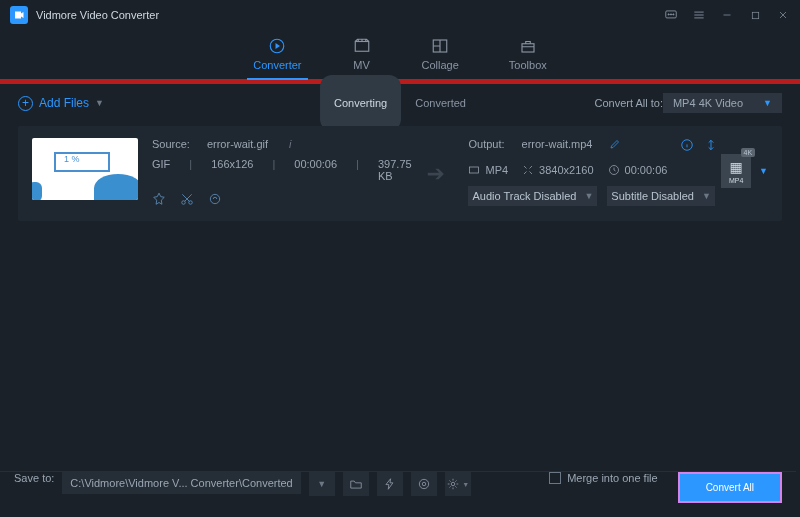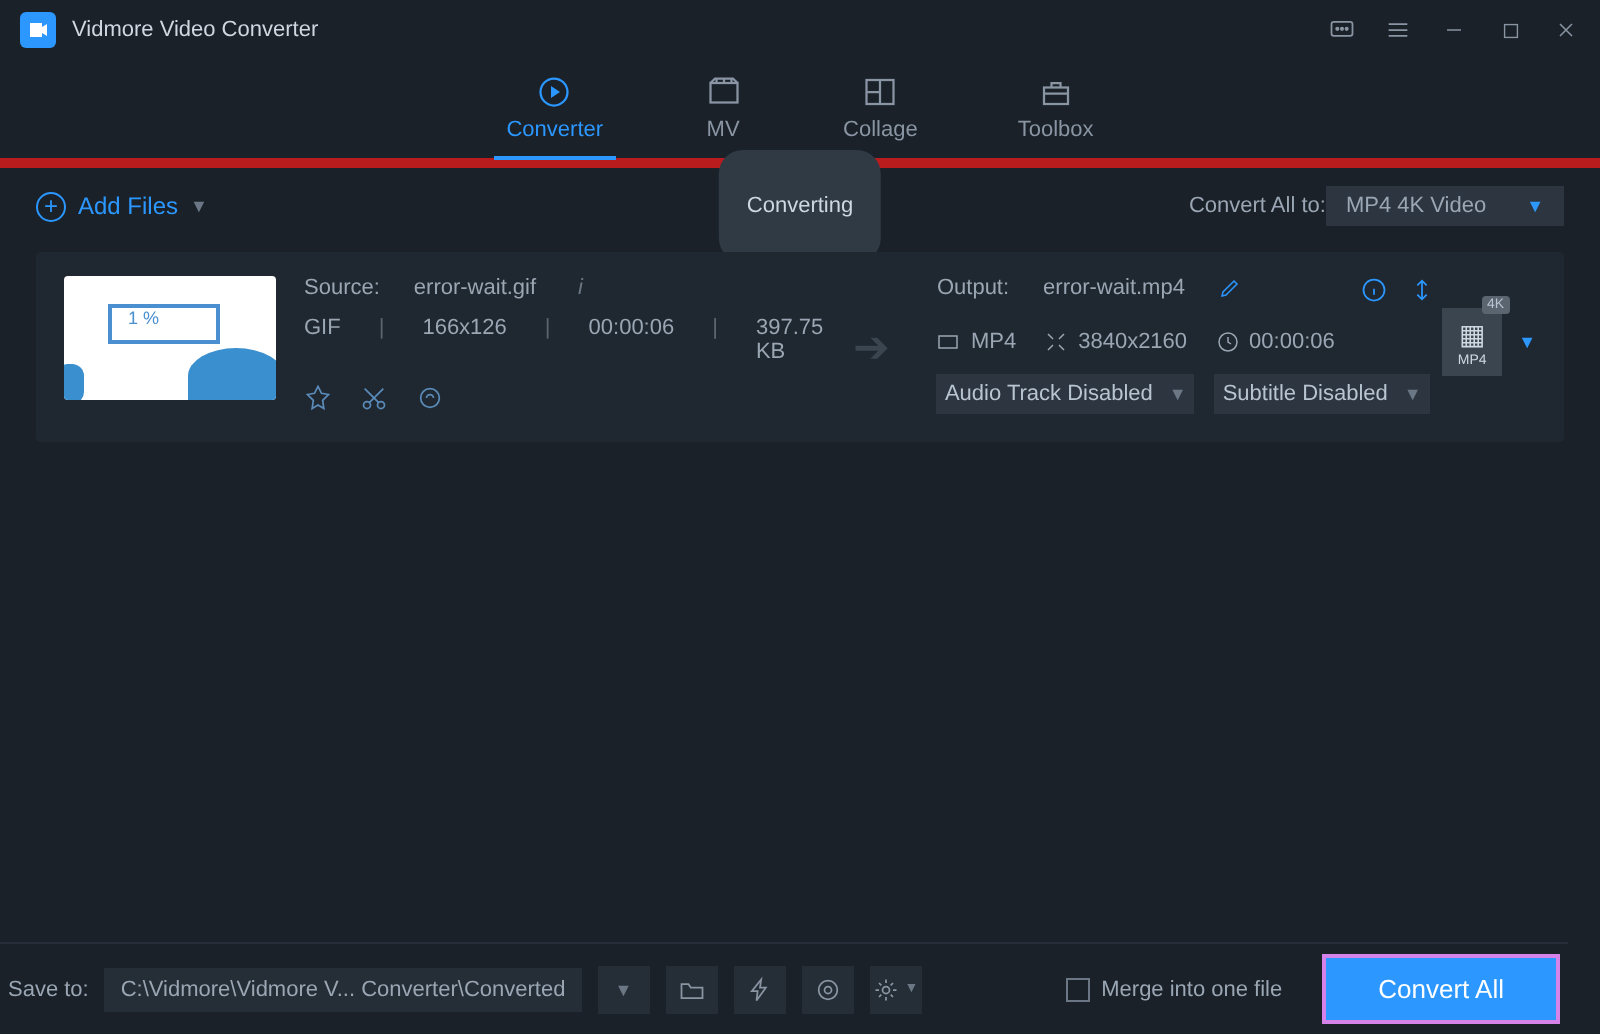--- a/index.html
+++ b/index.html
@@ -45,27 +45,27 @@
 .outinfo span{display:flex;align-items:center;gap:5px}
 .dds{display:flex;gap:10px;margin-top:10px}
 .dd2{background:#2d3640;padding:4px 4px;display:flex;align-items:center;gap:8px;font-size:11px;cursor:pointer}
 .topicons{position:absolute;top:12px;right:64px;display:flex;gap:10px;color:#2b97ff}
 .topicons span{cursor:pointer}
 .fmt{position:absolute;top:28px;right:14px;display:flex;align-items:center;gap:8px;cursor:pointer}
 .fmtbox{width:30px;height:34px;background:#3a4550;display:flex;flex-direction:column;align-items:center;justify-content:center;position:relative}
 .fmtbox .k4{position:absolute;top:-6px;right:-4px;background:#5a6570;font-size:7px;padding:1px 3px;border-radius:2px}
 .fmtbox .ic{font-size:14px;color:#cfd8e0}
 .fmtbox .lb{font-size:7px;color:#cfd8e0;margin-top:2px}
-.footer{position:absolute;bottom:0;left:0;right:16px;height:46px;background:#1a2129;border-top:1px solid #262f39;display:flex;align-items:center;padding:0 4px;gap:8px}
+.footer{position:absolute;bottom:0;left:0;right:4px;height:46px;background:#1a2129;border-top:1px solid #262f39;display:flex;align-items:flex-start;padding:0 14px;gap:8px}
 .saveto{font-size:11px;color:#9aa6b3}
 .path{background:#252d37;padding:5px 8px;font-size:11px;color:#9aa6b3;min-width:200px;display:flex;align-items:center}
 .fbtn{background:#252d37;width:26px;height:24px;display:flex;align-items:center;justify-content:center;color:#8a95a3;cursor:pointer}
 .merge{margin-left:auto;display:flex;align-items:center;gap:6px;font-size:11px;color:#9aa6b3}
 .cb{width:12px;height:12px;border:1px solid #6b7785}
-.convertall{background:#2b97ff;color:#fff;padding:8px 26px;font-size:13px;cursor:pointer;border:2px solid #d583e8;margin-left:12px}
+.convertall{background:#2b97ff;color:#fff;padding:8px 26px;font-size:10px;cursor:pointer;border:2px solid #d583e8;margin-left:12px}
 svg{stroke:currentColor;fill:none;stroke-width:1.5}
 </style>
 </head>
 <body>
 
 <div class="titlebar">
   <div class="logo">
       <svg viewBox="0 0 24 24">
         <path d="M4 5h12v14H4z M16 9l5-3v12l-5-3z" fill="#fff" stroke="none"></path>
       </svg>
@@ -135,20 +135,21 @@
 </div>
 
 <div class="toolbar">
   <div class="addfiles">
     <span class="plus">+</span>
     <span>Add Files</span>
     <span class="chev">▼</span>
   </div>
   <div class="seg">
     <div class="on">Converting</div>
+    <div>Converted</div>
   </div>
   <div class="convto">
     <span>Convert All to:</span>
     <div class="dd">
       <span>MP4 4K Video</span>
       <span class="chev">▼</span>
     </div>
   </div>
 </div>
 

